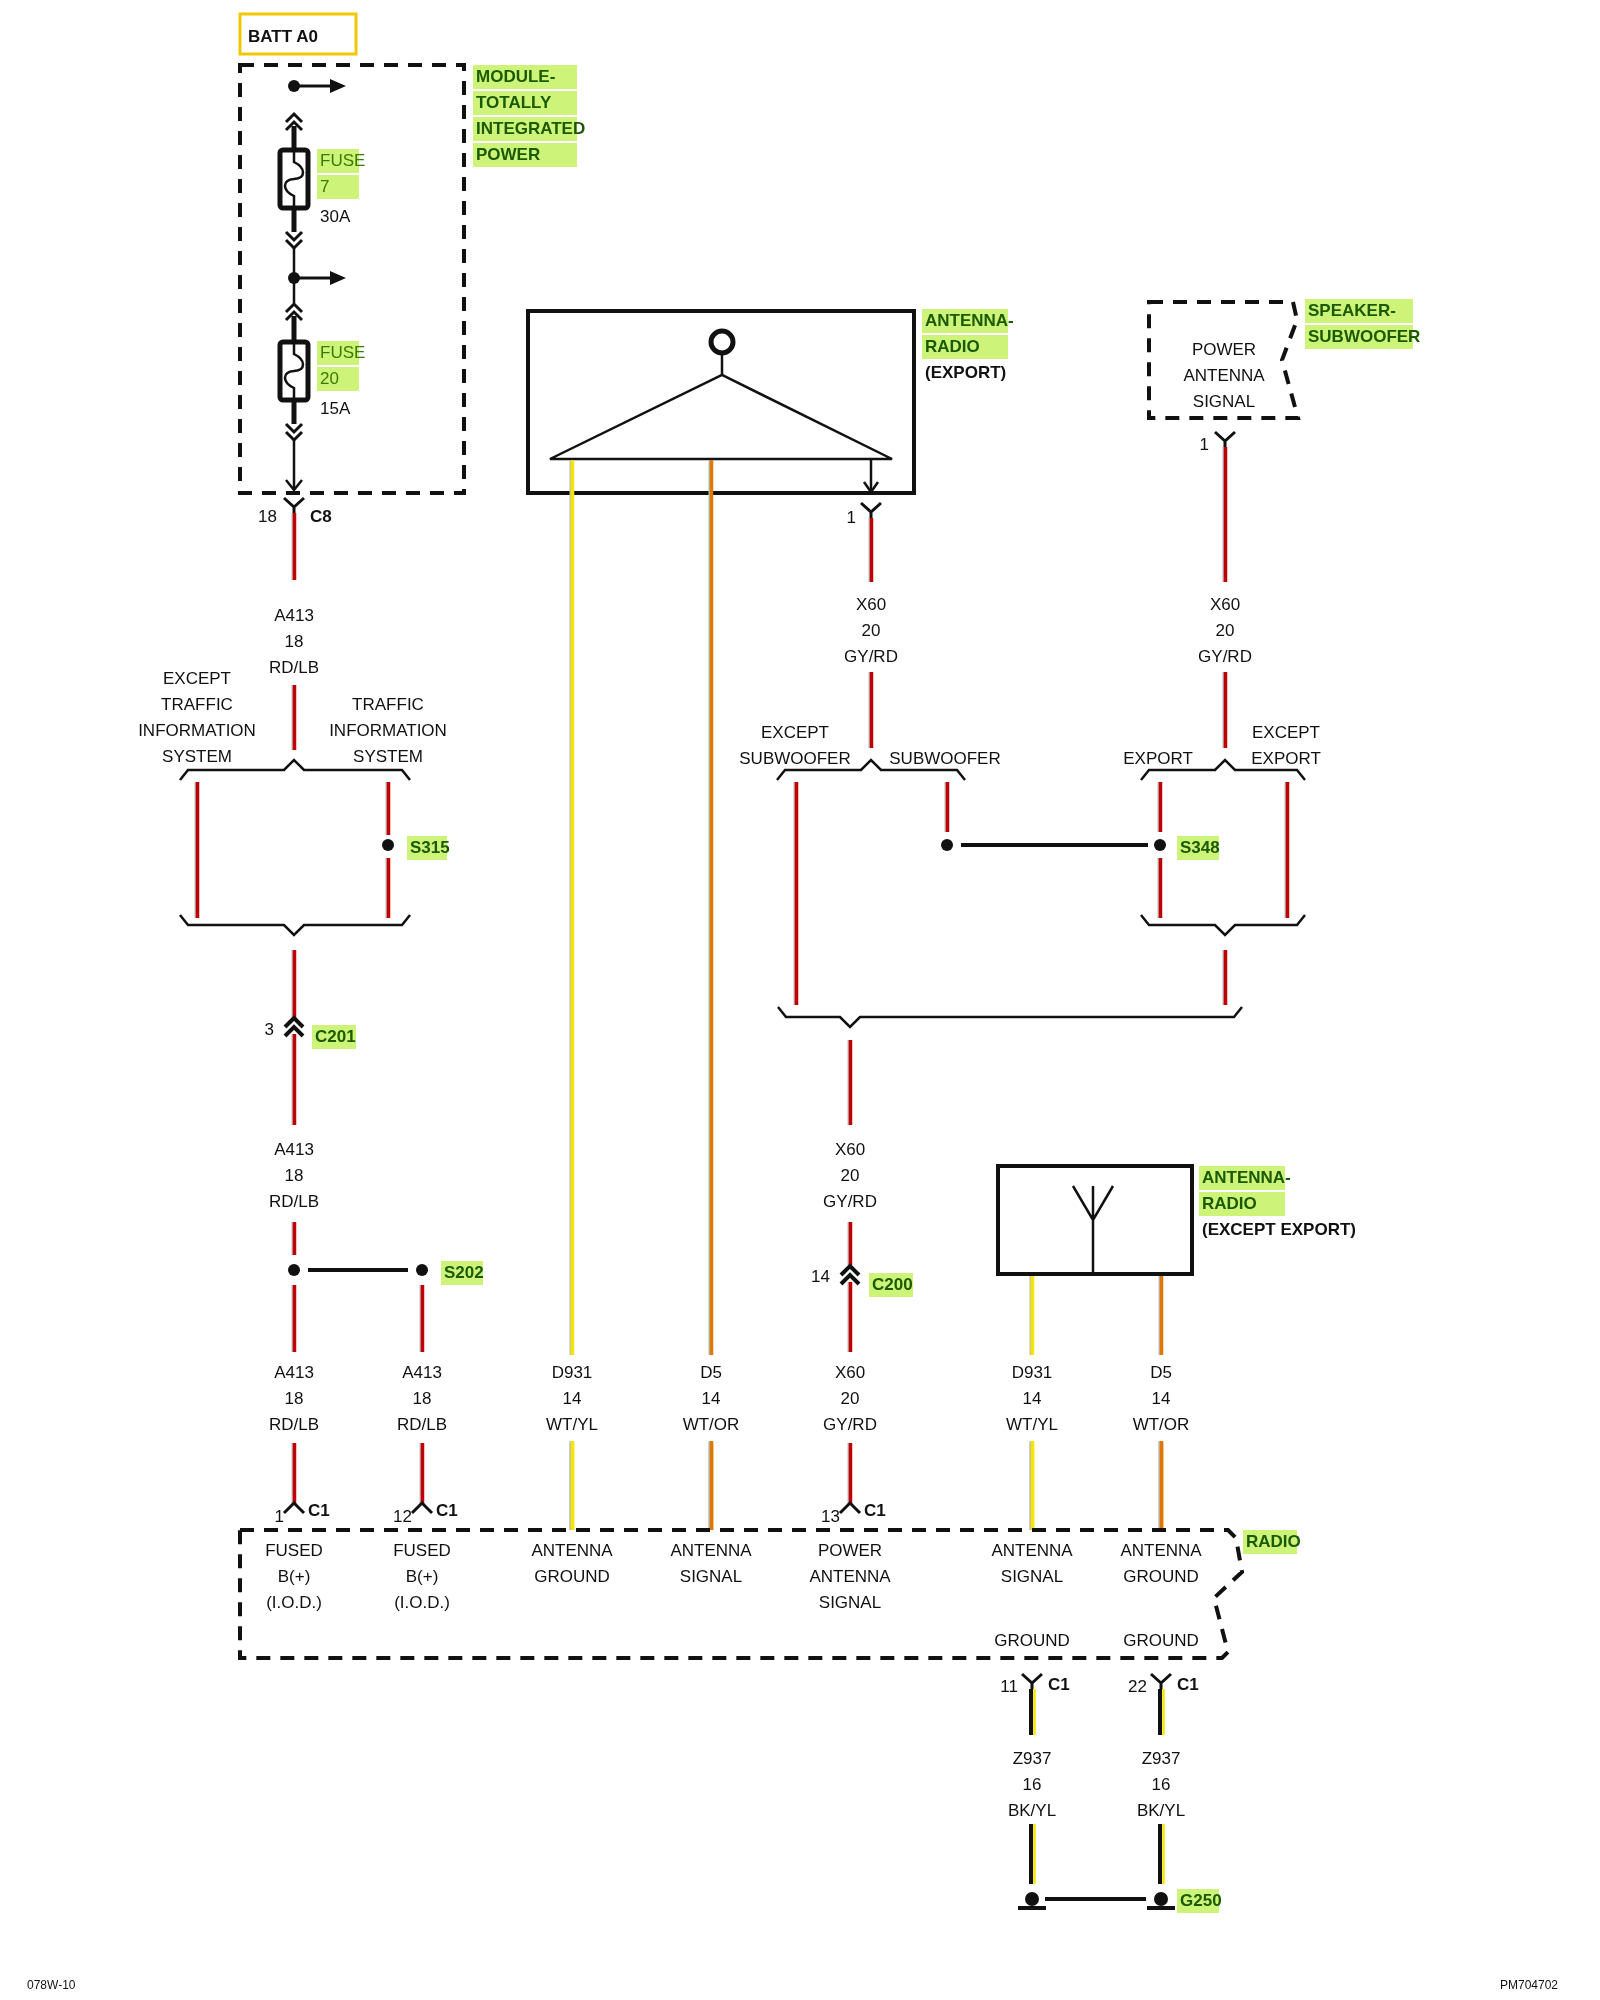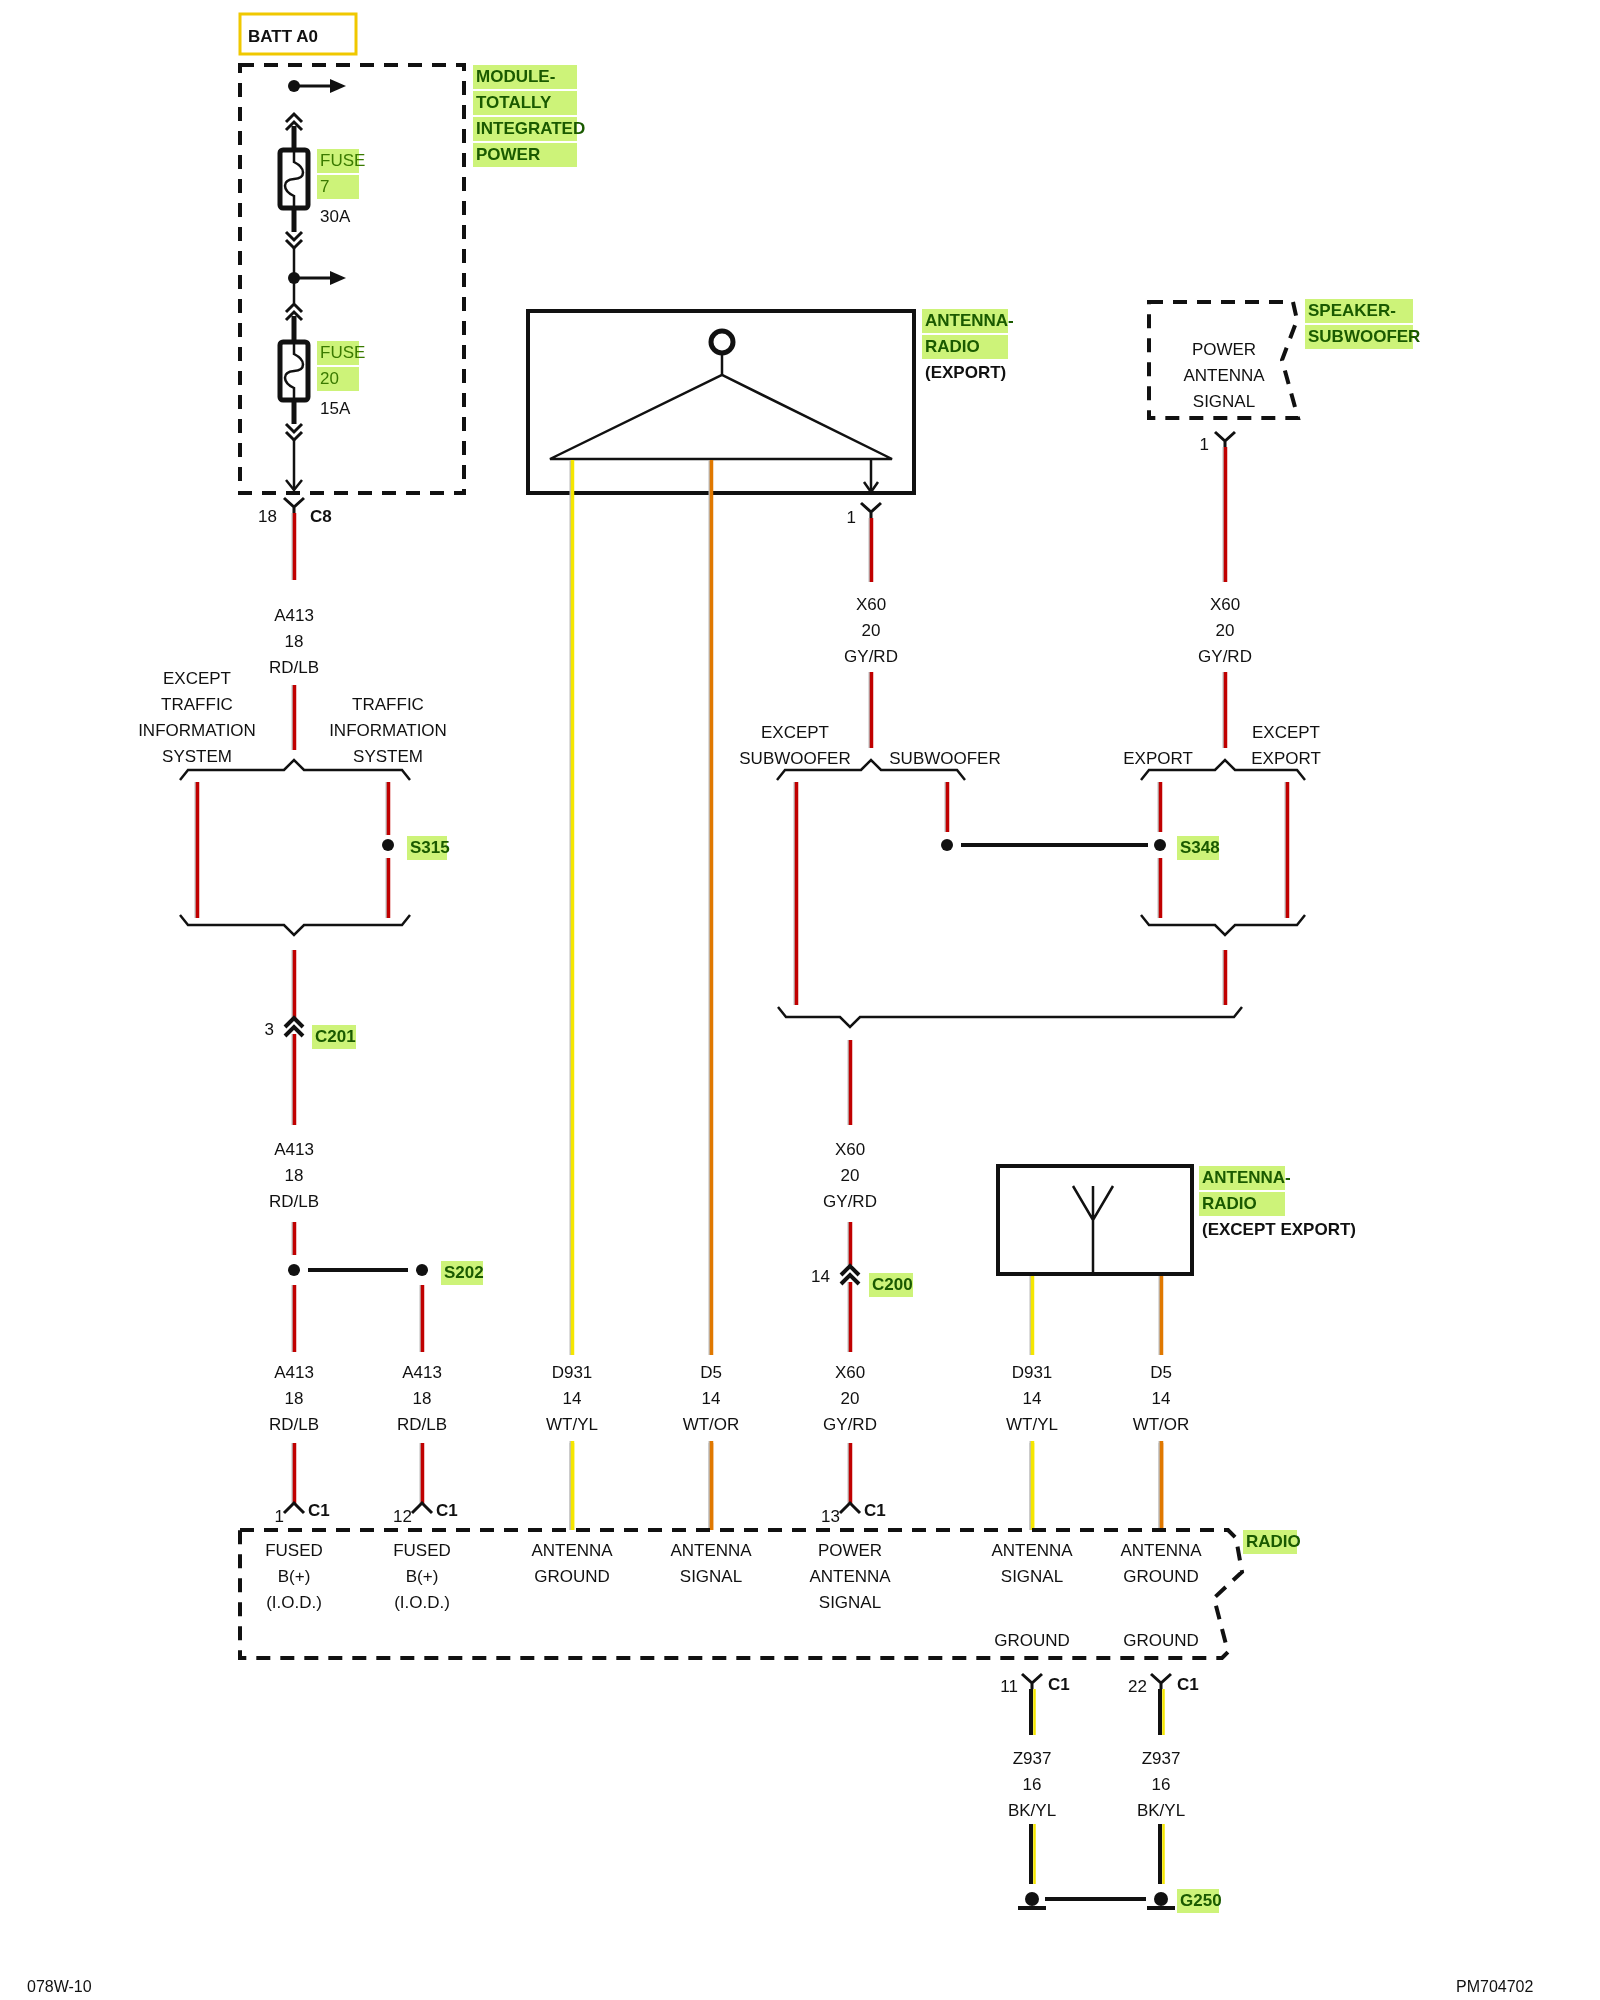--- a/index.html
+++ b/index.html
@@ -6,21 +6,21 @@
   body{width:1600px;height:2000px;position:relative;overflow:hidden;font-family:"Liberation Sans",sans-serif;}
   svg{position:absolute;left:0;top:0;}
   .t{font-family:"Liberation Sans",sans-serif;font-size:17px;fill:#111;}
   .tb{font-family:"Liberation Sans",sans-serif;font-size:17px;font-weight:bold;fill:#111;}
   .tg{font-family:"Liberation Sans",sans-serif;font-size:17px;font-weight:bold;fill:#1a5a00;}
   .tfuse{font-family:"Liberation Sans",sans-serif;font-size:17px;fill:#3a7a00;}
   .hl{fill:#c8f26a;opacity:.9;}
   .dash{fill:none;stroke:#111;stroke-width:4;stroke-dasharray:14 10;}
   .blk{stroke:#111;stroke-width:3;fill:none;}
   .blk2{stroke:#111;stroke-width:2.5;fill:none;}
-  .footer{position:absolute;font-size:16px;color:#111;font-family:"Liberation Sans",sans-serif;}
+  .footer{position:absolute;font-size:12px;color:#111;font-family:"Liberation Sans",sans-serif;}
 </style>
 </head>
 <body>
 
 <svg id="diagram" width="1600" height="2000" viewBox="0 0 1600 2000" xmlns="http://www.w3.org/2000/svg">
     <rect x="240" y="14" width="116" height="40" fill="none" stroke="#f0c800" stroke-width="3"></rect>
     <text x="248" y="42" class="tb" text-anchor="start">BATT A0</text>
     <rect x="240" y="65" width="224" height="428" class="dash"></rect>
     <rect x="473" y="65" width="104" height="24" class="hl"></rect>
     <text x="476" y="82" class="tg" text-anchor="start">MODULE-</text>
@@ -302,13 +302,13 @@
     <line x1="1160" y1="1824" x2="1160" y2="1884" stroke="#111" stroke-width="4"></line>
     <line x1="1163.5" y1="1824" x2="1163.5" y2="1884" stroke="#f5e600" stroke-width="2.5"></line>
     <circle cx="1161" cy="1899" r="7" fill="#111"></circle>
     <line x1="1147" y1="1908" x2="1175" y2="1908" stroke="#111" stroke-width="4"></line>
     <line x1="1045" y1="1899" x2="1146" y2="1899" stroke="#111" stroke-width="4"></line>
     <rect x="1177" y="1889" width="42" height="24" class="hl"></rect>
     <text x="1180" y="1906" class="tg" text-anchor="start">G250</text>
   </svg>
 
 <div class="footer" style="left:27px;top:1978px;">078W-10</div>
-<div class="footer" style="left:1456px;top:1978px;">PM704702</div>
+<div class="footer" style="left:1500px;top:1978px;">PM704702</div>
 
 </body></html>

